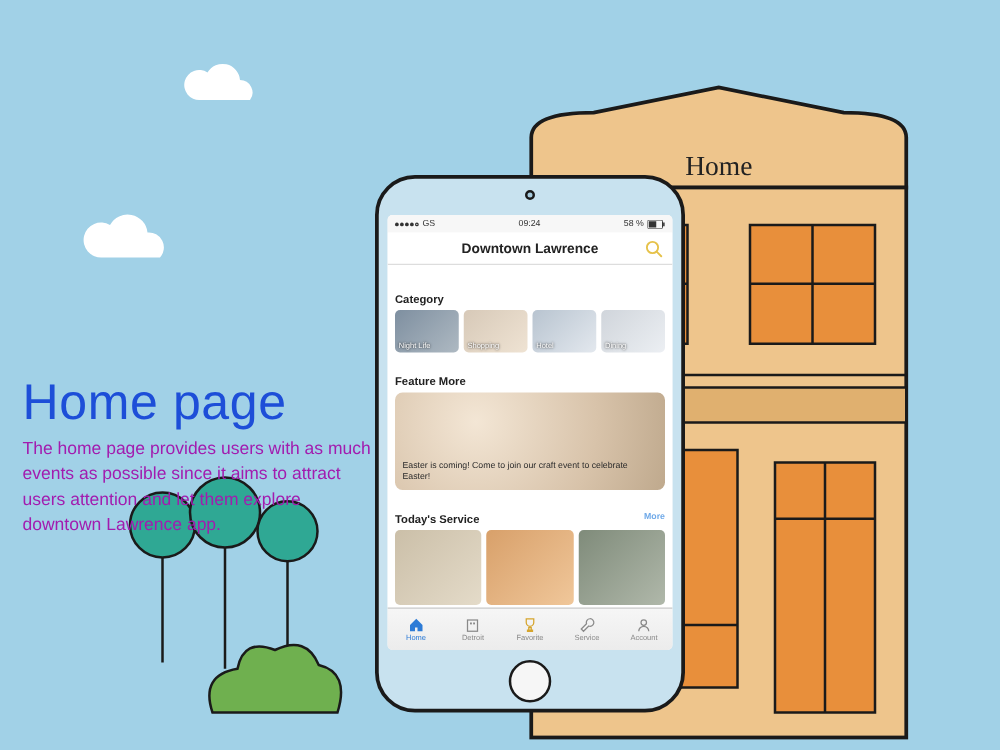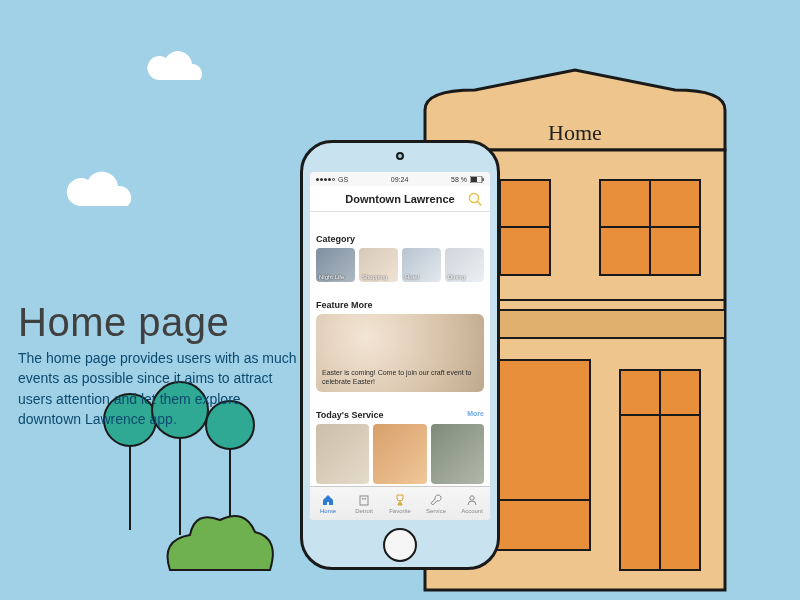--- a/index.html
+++ b/index.html
@@ -15,25 +15,25 @@
   .building-label { position: absolute; left: 0; right: 0; top: 60px; text-align: center; font-size: 22px; color: #222; font-family: Georgia, serif; }
   .building svg { position: absolute; inset: 0; }
 
   
   .trees { position: absolute; left: 100px; top: 380px; }
 
   
   .shrub { position: absolute; left: 160px; top: 510px; }
 
   
-  .heading { position: absolute; left: 18px; top: 300px; font-size: 40px; font-weight: 300; color: #404040; letter-spacing: 0.5px; }
-  .para { position: absolute; left: 18px; top: 348px; width: 285px; font-size: 14px; line-height: 1.45; color: #0c4a6e; }
-
-  
-  .phone { position: absolute; left: 300px; top: 140px; width: 200px; height: 430px; }
+  .heading { position: absolute; left: 18px; top: 300px; font-size: 40px; font-weight: 300; color: #1d4ed8; letter-spacing: 0.5px; }
+  .para { position: absolute; left: 18px; top: 348px; width: 285px; font-size: 14px; line-height: 1.45; color: #a21caf; }
+
+  
+  .phone { position: absolute; left: 300px; top: 140px; width: 248px; height: 430px; }
   .phone-body { position: absolute; inset: 0; background: #c8e2ef; border: 3px solid #1a1a1a; border-radius: 32px; }
   .phone-speaker { position: absolute; left: 50%; top: 12px; transform: translateX(-50%); width: 8px; height: 8px; border: 2px solid #1a1a1a; border-radius: 50%; background: #a8cde0; }
   .phone-home { position: absolute; left: 50%; bottom: 8px; transform: translateX(-50%); width: 34px; height: 34px; border: 2px solid #1a1a1a; border-radius: 50%; background: #f6f6f6; }
   .screen { position: absolute; left: 10px; right: 10px; top: 32px; bottom: 50px; background: #fafafa; border-radius: 4px; overflow: hidden; display: flex; flex-direction: column; }
 
   
   .statusbar { height: 14px; background: #f7f7f7; display: flex; align-items: center; justify-content: space-between; padding: 0 6px; font-size: 7px; color: #333; }
   .statusbar .left, .statusbar .right { display: flex; gap: 3px; align-items: center; }
   .dots { display: flex; gap: 1px; }
   .dots span { width: 3px; height: 3px; border-radius: 50%; background: #333; }

